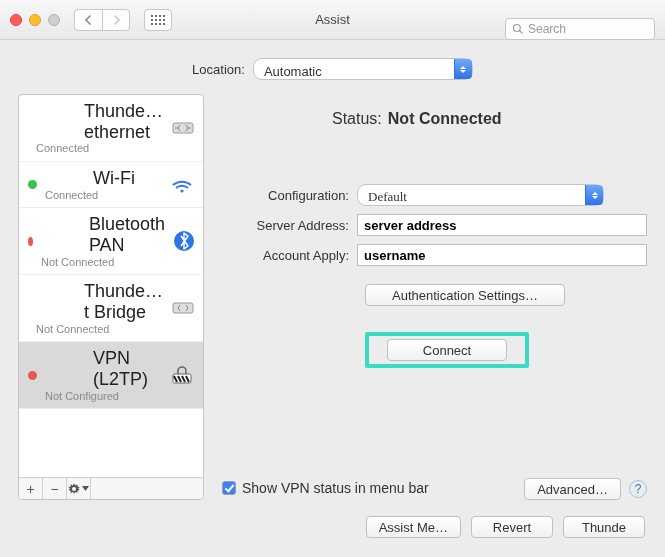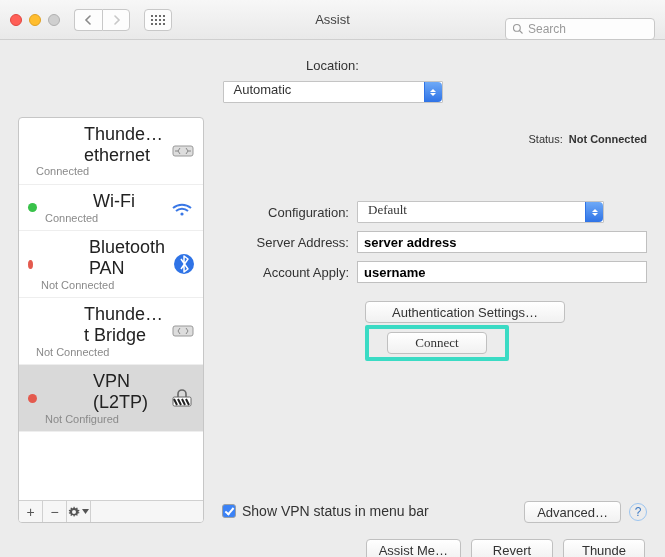--- a/index.html
+++ b/index.html
@@ -42,24 +42,23 @@
   .searchwrap{margin-left:auto;}
   .searchbox{
     width:150px;height:22px;border:1px solid #c8c8c8;border-radius:4px;background:#fdfdfd;
     display:flex;align-items:center;padding:0 6px;color:#9a9a9a;font-size:12px;gap:4px;margin-top:19px;
   }
   .searchbox svg{width:12px;height:12px;fill:#9a9a9a;}
   
   .location-row{
     display:flex;align-items:center;justify-content:center;gap:8px;
     padding:18px 0 14px;
-    flex-direction:column;
   }
   .popup-select{
-    display:flex;align-items:flex-start;background:#fff;border:1px solid #c4c4c4;border-radius:1px;height:22px;
+    display:flex;align-items:flex-end;background:#fff;border:1px solid #c4c4c4;border-radius:9px;height:22px;
     position:relative;
   }
   .popup-select .sel-label{padding:0 10px;font-size:13px;color:#333;}
   .popup-select .sel-cap{
     width:18px;height:100%;background:linear-gradient(#6ea9f7,#2f73e6);
     border-left:1px solid #2f73e6;border-radius:0 4px 4px 0;color:#fff;
     display:flex;flex-direction:column;align-items:center;justify-content:center;gap:0;
   }
   .popup-select .sel-cap::before{content:"";border-left:3px solid transparent;border-right:3px solid transparent;border-bottom:3px solid #fff;margin-bottom:1px;}
   .popup-select .sel-cap::after{content:"";border-left:3px solid transparent;border-right:3px solid transparent;border-top:3px solid #fff;}
@@ -81,39 +80,39 @@
   .sb-name{font-size:18px;color:#222;margin-left:48px;}
   .sb-status{font-size:11px;color:#8a8a8a;}
   .sb-icon{width:26px;height:22px;display:flex;align-items:center;justify-content:center;}
   .sb-footer{
     height:22px;border-top:1px solid #d0d0d0;display:flex;align-items:center;background:#f6f6f6;
   }
   .sb-foot-btn{width:24px;height:21px;display:flex;align-items:center;justify-content:center;border-right:1px solid #d0d0d0;color:#555;font-size:14px;}
   .gear-btn{display:flex;align-items:center;gap:2px;}
   
   .content{flex:1;display:flex;flex-direction:column;}
-  .status-row{display:flex;gap:6px;justify-content:flex-end;padding-left:110px;padding-top:16px;font-size:11px;}
+  .status-row{display:flex;gap:6px;justify-content:flex-start;padding-left:110px;padding-top:16px;font-size:16px;}
   .status-row .lbl{color:#333;}
   .status-row .val{font-weight:600;}
   .form{margin-top:56px;}
   .form-row{display:flex;align-items:center;margin-bottom:8px;}
   .form-row label{width:135px;text-align:right;padding-right:8px;font-size:13px;}
   .form-row input[type=text]{
     flex:1;height:22px;border:1px solid #c0c0c0;background:#fff;font-size:13px;padding:0 6px;
     font-weight:600;
   }
   .conf-select{width:247px;font-family:Liberation Serif, serif;}
   .btn{
     height:22px;background:linear-gradient(#fff,#f1f1f1);border:1px solid #c0c0c0;border-radius:4px;
     font-size:13px;padding:0 12px;display:inline-flex;align-items:center;justify-content:center;
     color:#333;
   }
-  .auth-row{margin-top:18px;margin-left:143px;display:flex;flex-direction:column;gap:2px;align-items:flex-start;}
+  .auth-row{margin-top:18px;margin-left:143px;display:flex;flex-direction:column;gap:26px;align-items:flex-start;}
   .connect-wrap{border:4px solid #3adbc4;padding:3px 18px;border-radius:2px;}
-  .connect-wrap .btn{width:100px;font-family:Liberation Serif, serif;}
+  .connect-wrap .btn{width:120px;}
   .lower{margin-top:auto;padding-top:10px;}
   .checkbox-row{display:flex;align-items:center;gap:6px;font-size:14px;margin-bottom:0;}
   .chk{width:14px;height:14px;border:1px solid #9aa0a6;border-radius:3px;background:#3b82f6;position:relative;}
   .chk::after{content:"";position:absolute;left:4px;top:1px;width:3px;height:7px;border:solid #fff;border-width:0 2px 2px 0;transform:rotate(40deg);}
   .advanced-row{display:flex;align-items:center;gap:8px;justify-content:flex-end;margin-top:-18px;}
   .help-icon{width:18px;height:18px;border-radius:50%;border:1px solid #9cc5f0;color:#3a78c4;display:flex;align-items:center;justify-content:center;font-size:12px;}
   
   .bottom-btns{
     display:flex;gap:10px;justify-content:flex-end;padding:6px 20px 0;
   }

